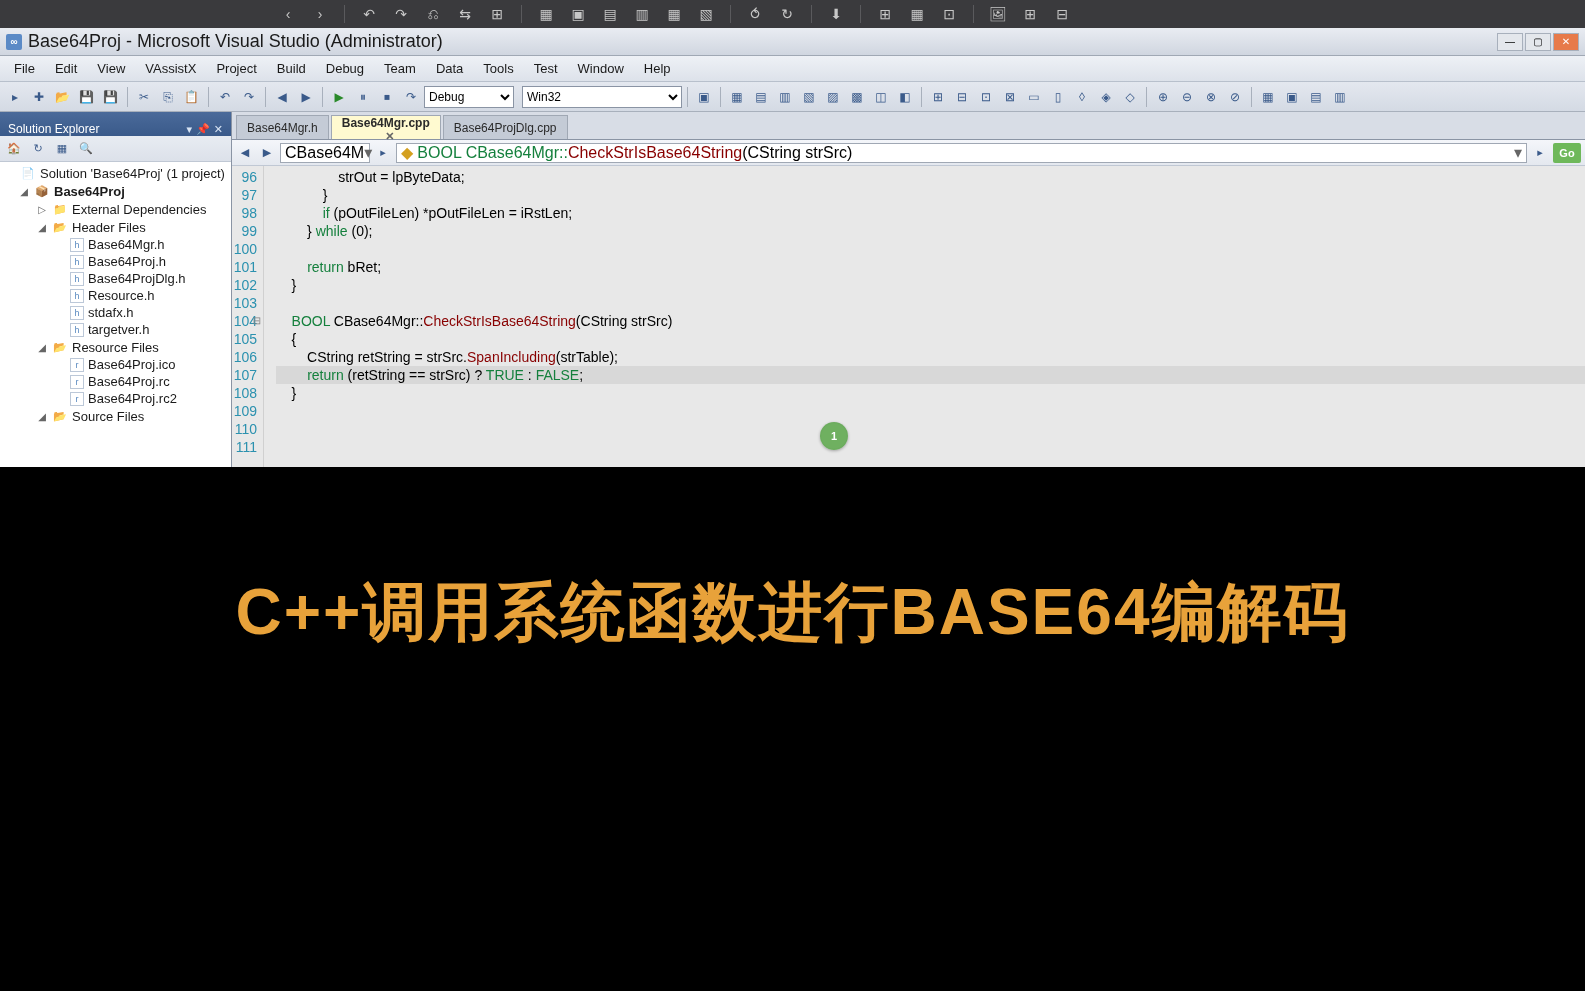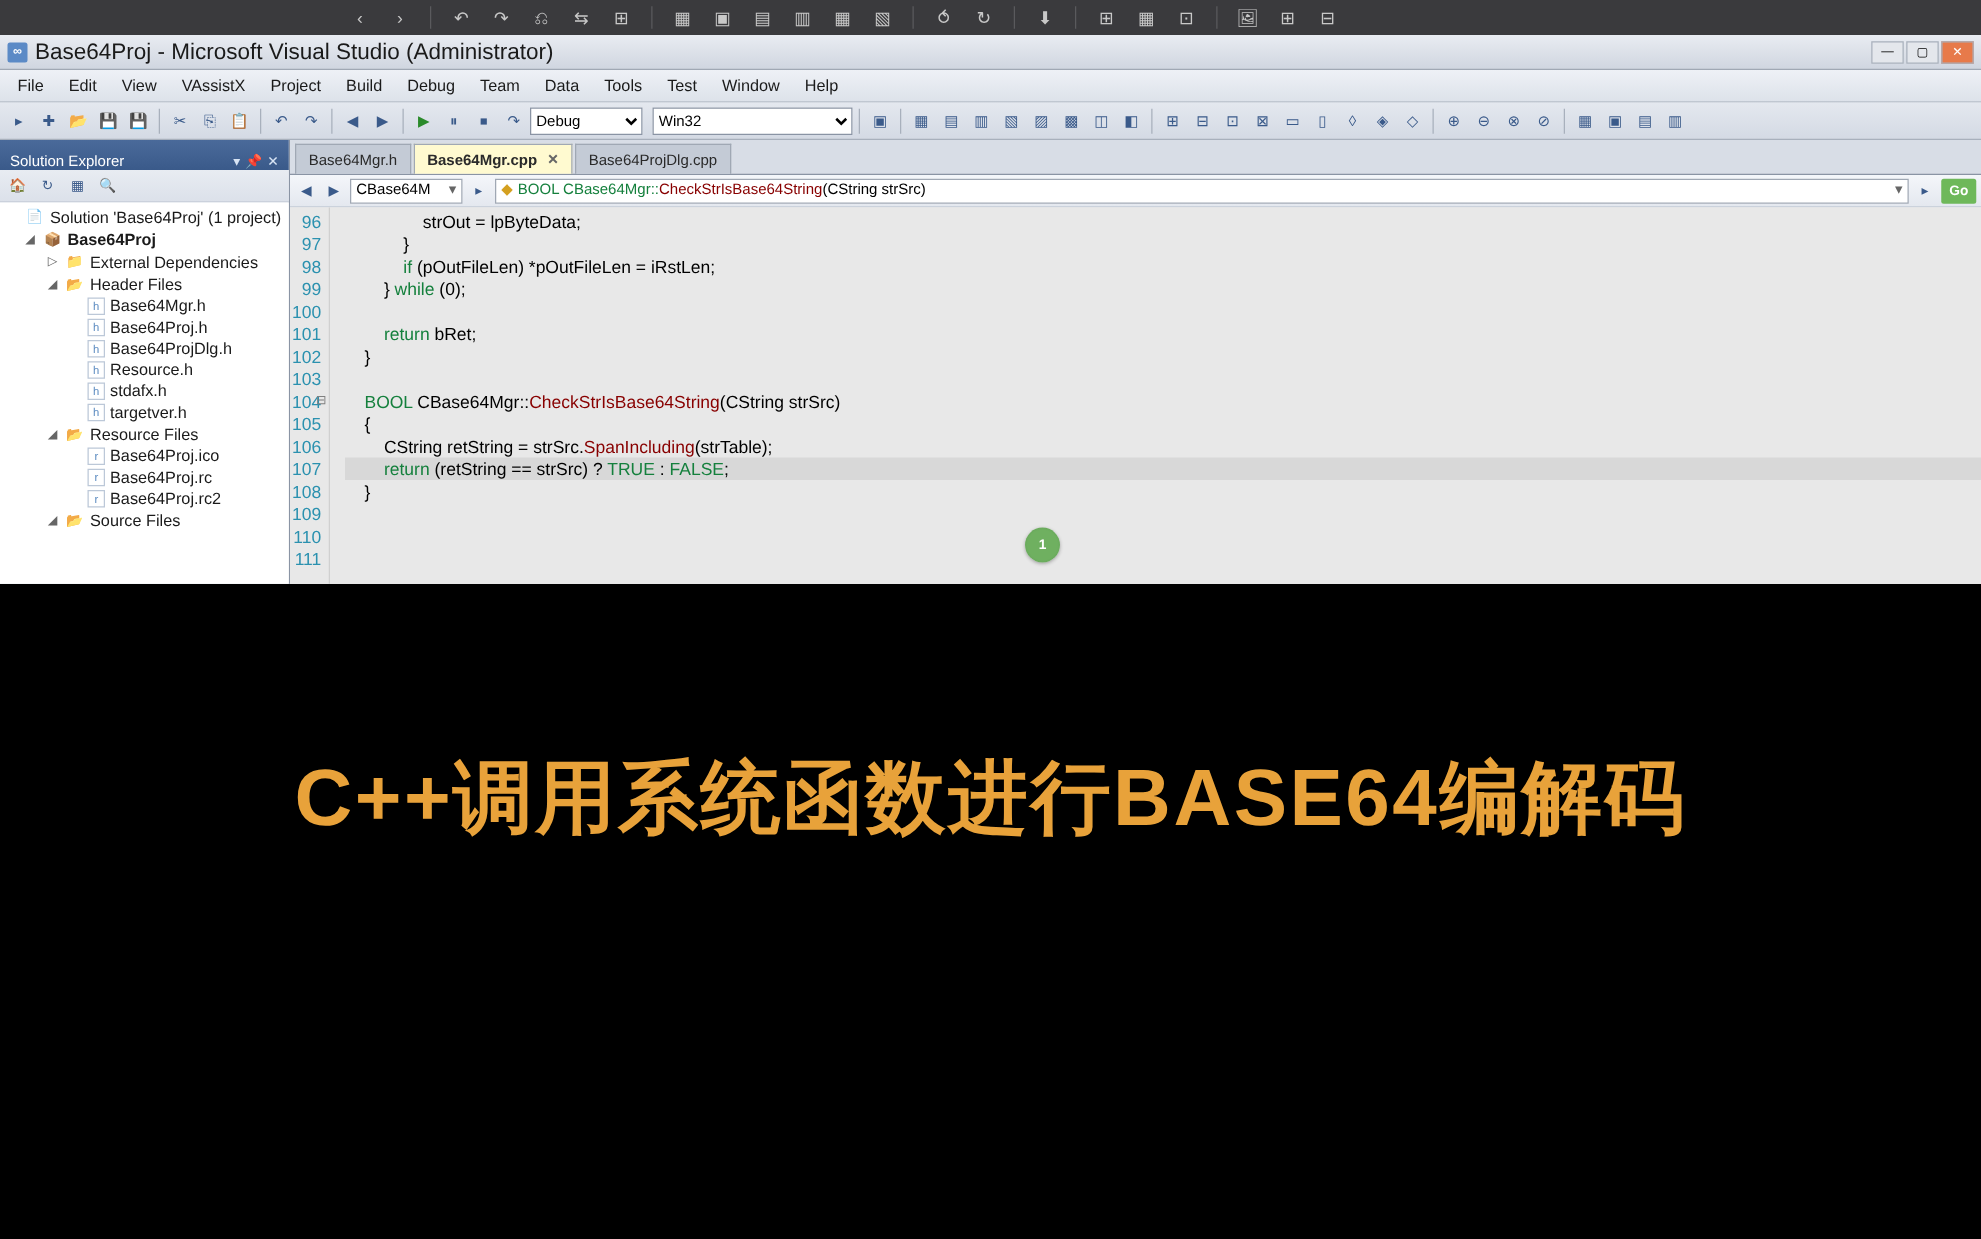--- a/index.html
+++ b/index.html
@@ -31,25 +31,25 @@
 .tree-node .expander { width:12px; display:inline-flex;justify-content:center;color:#666;font-size:10px; }
 .tree-node .node-icon { width:16px;height:16px;display:inline-flex;align-items:center;justify-content:center;font-size:11px; }
 .tree-node .node-label { color:#1a1a1a; }
 .tree-node.bold .node-label { font-weight:bold; }
 .tree-indent-1 { padding-left: 18px; }
 .tree-indent-2 { padding-left: 36px; }
 .tree-indent-3 { padding-left: 54px; }
 .editor-area { flex:1; background:#f2f4f8; display:flex; flex-direction:column; }
 .tab-strip { height: 28px; background:#d8dde6; display:flex;align-items:flex-end;padding:0 4px;border-bottom:1px solid #8a94a4; }
 .tab { height:24px; padding:0 10px; background:#c4cbd6; display:flex;align-items:center; font-size:12px; color:#2a2a2a; margin-right:2px; border:1px solid #a0a8b4; border-bottom:none; }
-.tab.active { background:#fffad0; font-weight:bold; }
+.tab.active { background:#fffad0; font-weight:bold;flex-direction:column; }
 .tab .close-x { margin-left:8px; color:#666; font-size:11px; }
 .nav-bar { height: 26px; background: linear-gradient(#f4f6fa,#e4e8ef); display:flex;align-items:center;padding:0 4px;gap:4px;border-bottom:1px solid #c0c8d4; }
 .nav-bar .nav-arrow { width:18px;height:18px;display:flex;align-items:center;justify-content:center;color:#3a5a8a;font-size:11px; }
-.nav-bar .nav-combo { height:20px; font-size:12px; border:1px solid #a0a8b4; background:#fff; padding:0 4px; display:flex;}
+.nav-bar .nav-combo { height:20px; font-size:16px; border:1px solid #a0a8b4; background:#fff; padding:0 4px; display:flex;align-items:center; }
 .nav-bar .nav-combo.scope { width:90px; }
 .nav-bar .nav-combo.func { flex:1; }
 .nav-bar .go-btn { width:28px;height:20px;background:#6eb85a;color:#fff;display:flex;align-items:center;justify-content:center;font-size:11px;font-weight:bold;border-radius:2px; }
 .code-editor { flex:1; background:#e8e8e8; display:flex; font-family:Consolas,monospace; font-size:14px; position:relative; }
 .gutter { width:32px; background:#e8e8e8; text-align:right; padding:2px 6px 2px 0; color:#2b91af; user-select:none; border-right:1px solid #d0d0d0; }
 .gutter .ln { height:18px; line-height:18px; }
 .code-body { flex:1; padding:2px 0 2px 12px; background:#e8e8e8; position:relative; }
 .code-body .line { height:18px; line-height:18px; white-space:pre; }
 .code-body .line.hl { background:#d8d8d8; }
 .kw { color:#15803d; }
@@ -341,15 +341,15 @@
             <div class="line">        CString retString = strSrc.<span class="fn">SpanIncluding</span>(strTable);</div>
             <div class="line hl">        <span class="kw">return</span> (retString == strSrc) ? <span class="kw">TRUE</span> : <span class="kw">FALSE</span>;</div>
             <div class="line">    }</div>
             <div class="green-dot" id="green-dot" style="top: 256px; left: 556px;">1</div>
           </div>
       </div>
     </div>
   </div>
 </div>
 
-<div class="caption-overlay" style="top:595px">
+<div class="caption-overlay" style="top:569px">
   <div class="caption-text">C++调用系统函数进行BASE64编解码</div>
 </div>
 
 </body></html>

